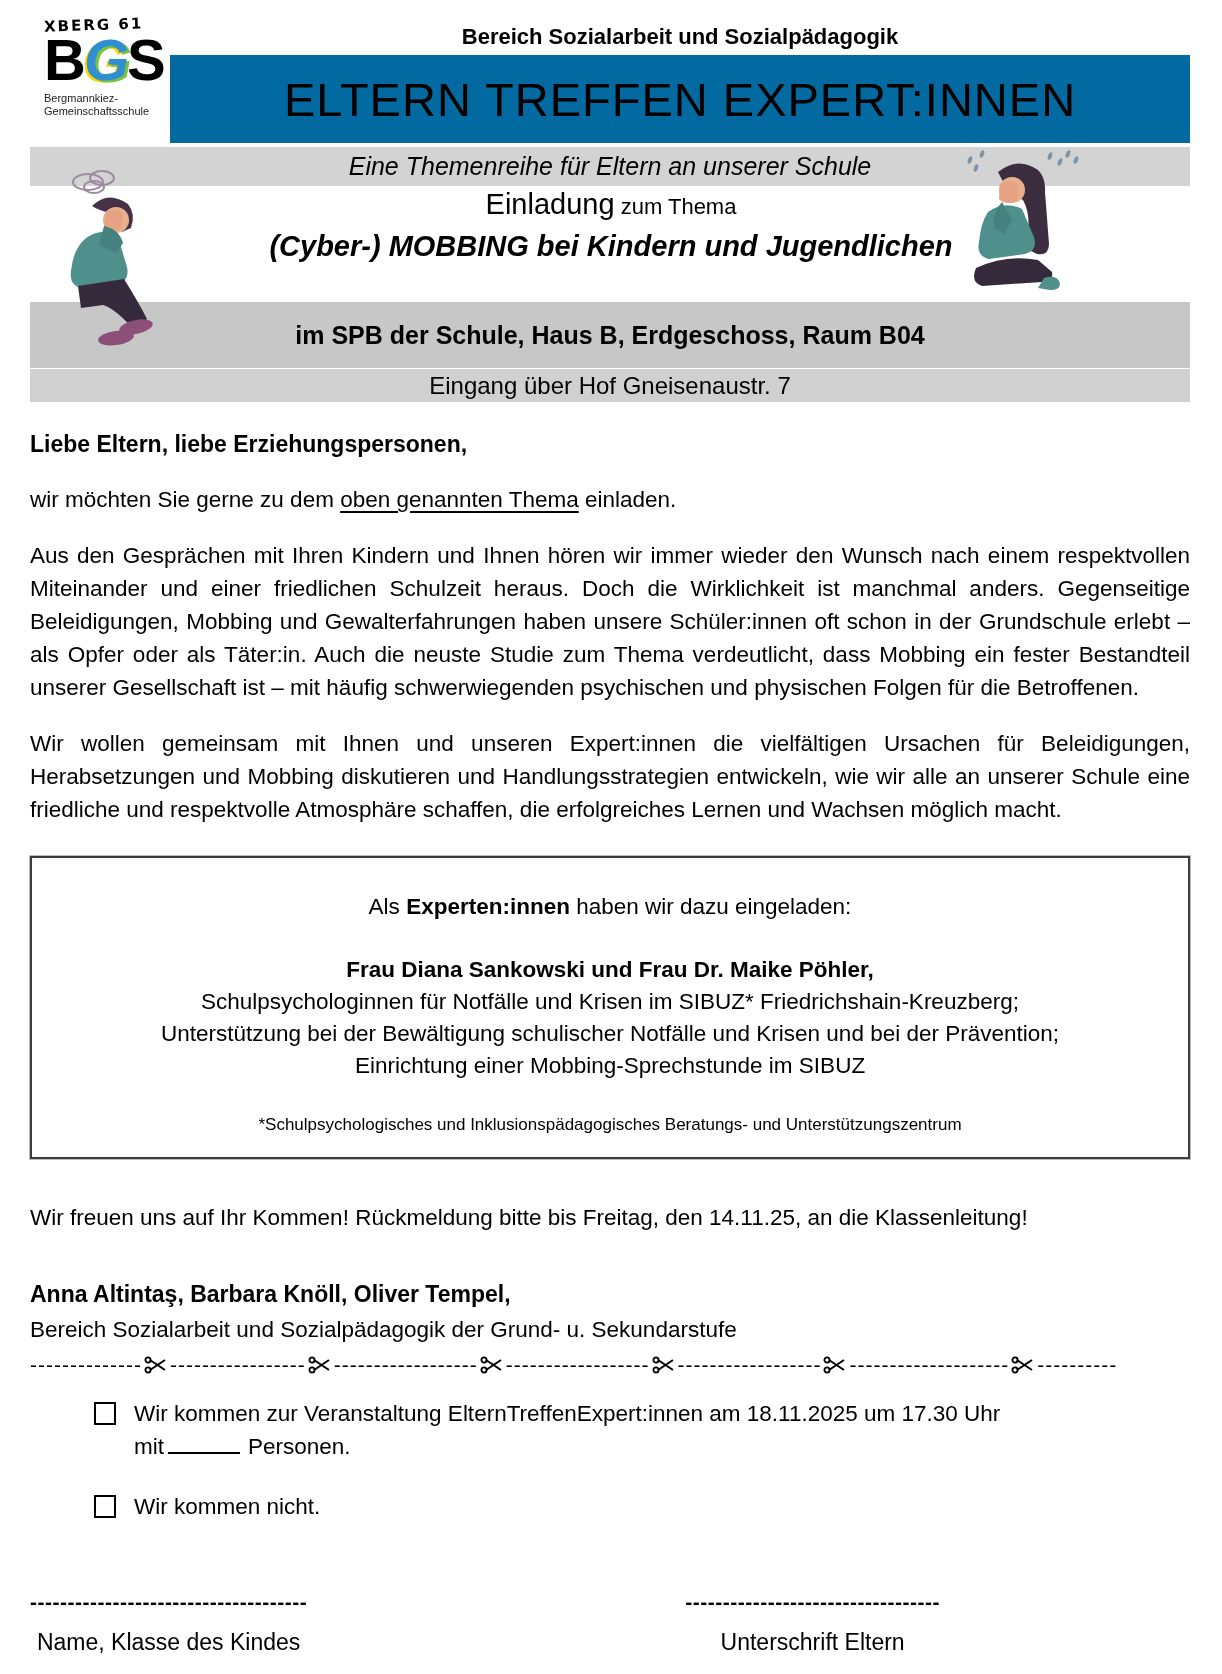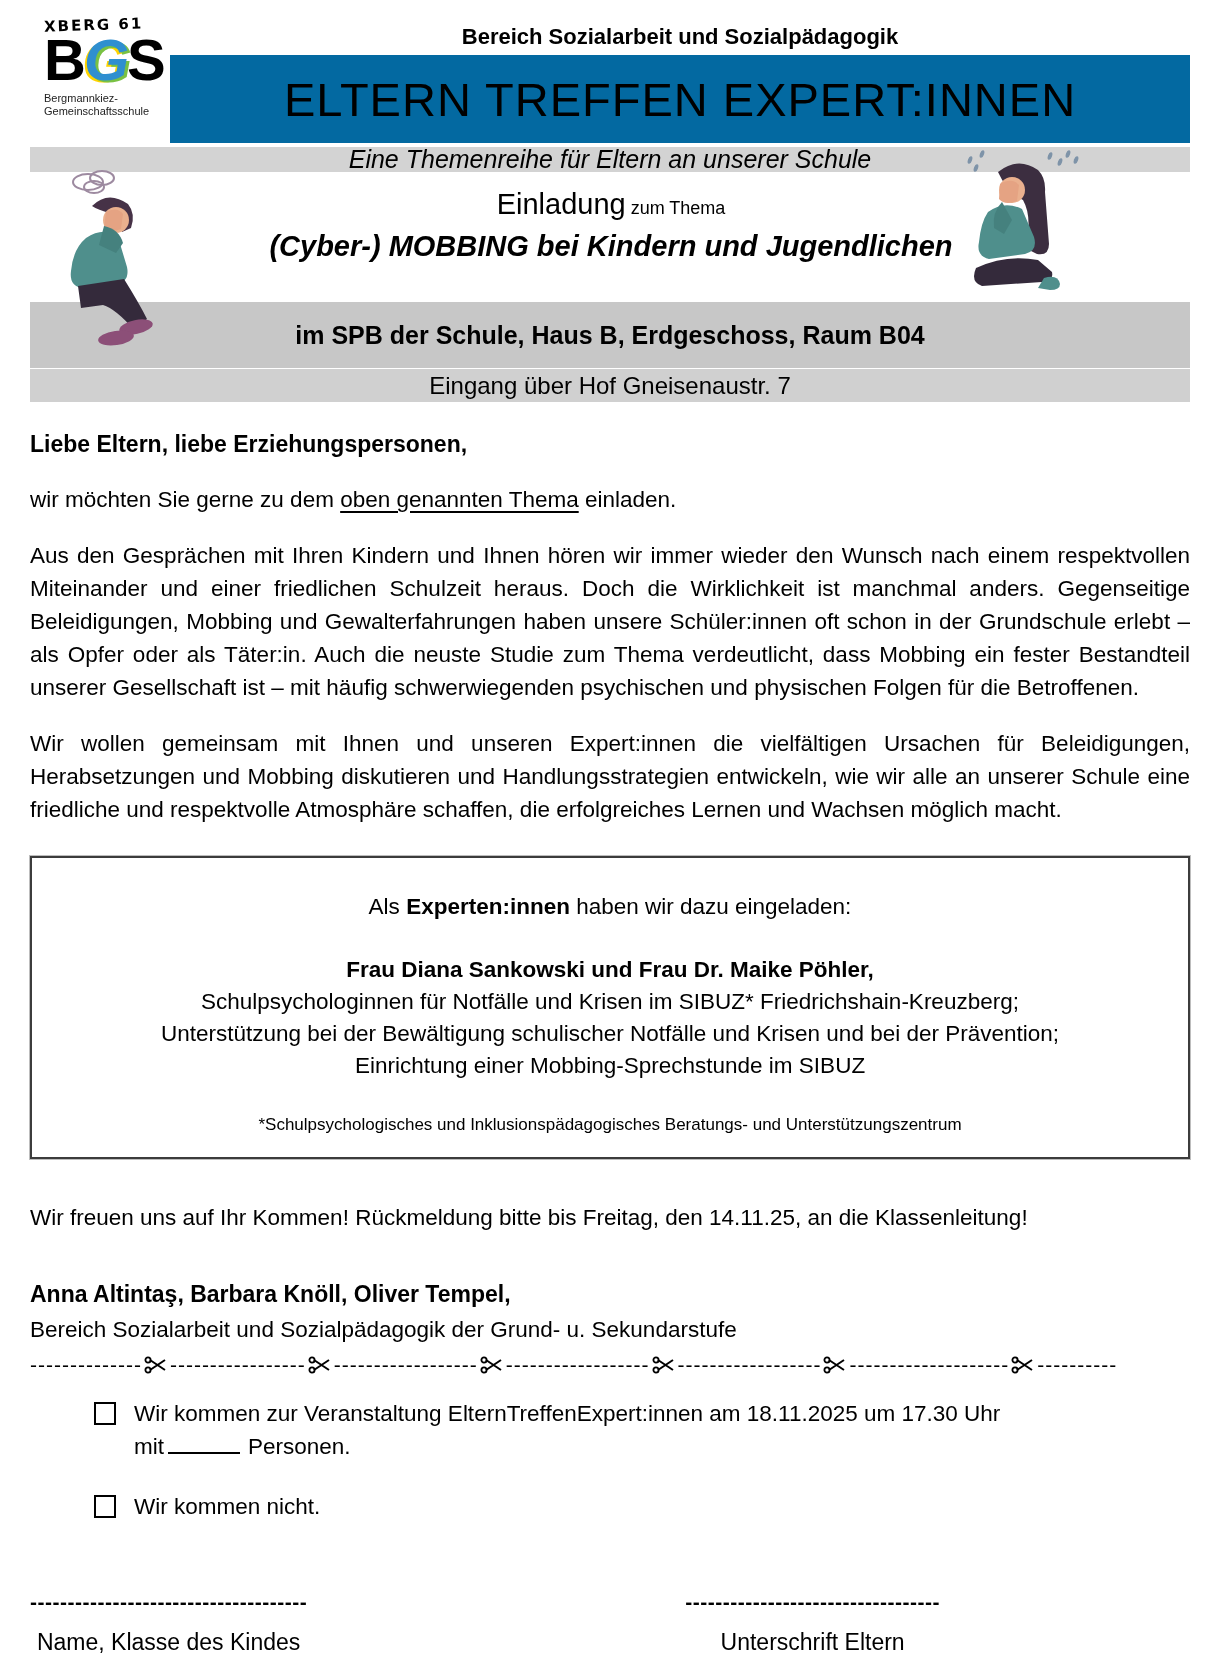--- a/index.html
+++ b/index.html
@@ -10,23 +10,23 @@
   
   .header{position:relative;height:402px;}
   .logo-box{position:absolute;left:30px;top:4px;width:140px;height:138px;background:#fff;text-align:left;padding-left:14px;box-sizing:border-box;}
   .logo-top{font-family:"DejaVu Sans",sans-serif;font-weight:bold;font-size:15px;letter-spacing:2px;transform:rotate(-2deg);display:inline-block;margin-top:12px;}
   .logo-bgs{font-size:58px;font-weight:800;line-height:52px;letter-spacing:-2px;}
   .logo-bgs .g{color:#2f8fd0;font-style:italic;text-shadow:3px 2px 0 #79c143,-2px 2px 0 #ffd400;}
   .logo-school{font-size:11px;color:#222;line-height:13px;margin-top:6px;}
   .dept{position:absolute;left:170px;right:32px;top:24px;text-align:center;font-weight:bold;font-size:22px;}
   .title-band{position:absolute;left:170px;right:32px;top:55px;height:88px;background:#0369a1;display:flex;align-items:center;justify-content:center;}
   .title-band .t{font-size:47px;letter-spacing:1px;}
-  .subtitle-band{position:absolute;left:30px;right:32px;top:147px;height:25px;background:#d3d3d3;display:flex;align-items:center;justify-content:center;font-style:italic;font-size:25px;}
+  .subtitle-band{position:absolute;left:30px;right:32px;top:147px;height:39px;background:#d3d3d3;display:flex;align-items:center;justify-content:center;font-style:italic;font-size:25px;}
   .einladung{position:absolute;left:0;right:0;top:188px;text-align:center;font-size:29px;}
-  .einladung .small{font-size:18px;}
+  .einladung .small{font-size:22px;}
   .topic{position:absolute;left:0;right:0;top:230px;text-align:center;font-size:29px;font-weight:bold;font-style:italic;}
   .date-band{position:absolute;left:30px;right:32px;top:302px;height:66px;background:#c7c7c7;display:flex;flex-direction:column;align-items:center;justify-content:center;gap:2px;}
   .date-band div{font-weight:bold;font-size:25px;line-height:31px;}
   .entry-band{position:absolute;left:30px;right:32px;top:369px;height:33px;background:#d0d0d0;display:flex;align-items:center;justify-content:center;font-size:24px;}
   .illu{position:absolute;}
   .illu-left{left:36px;top:166px;width:140px;height:190px;}
   .illu-right{left:940px;top:150px;width:155px;height:148px;}
   
   .content{padding:0 32px 0 30px;font-size:22.5px;line-height:33px;}
   .salutation{margin-top:26px;font-weight:bold;font-size:23px;}

